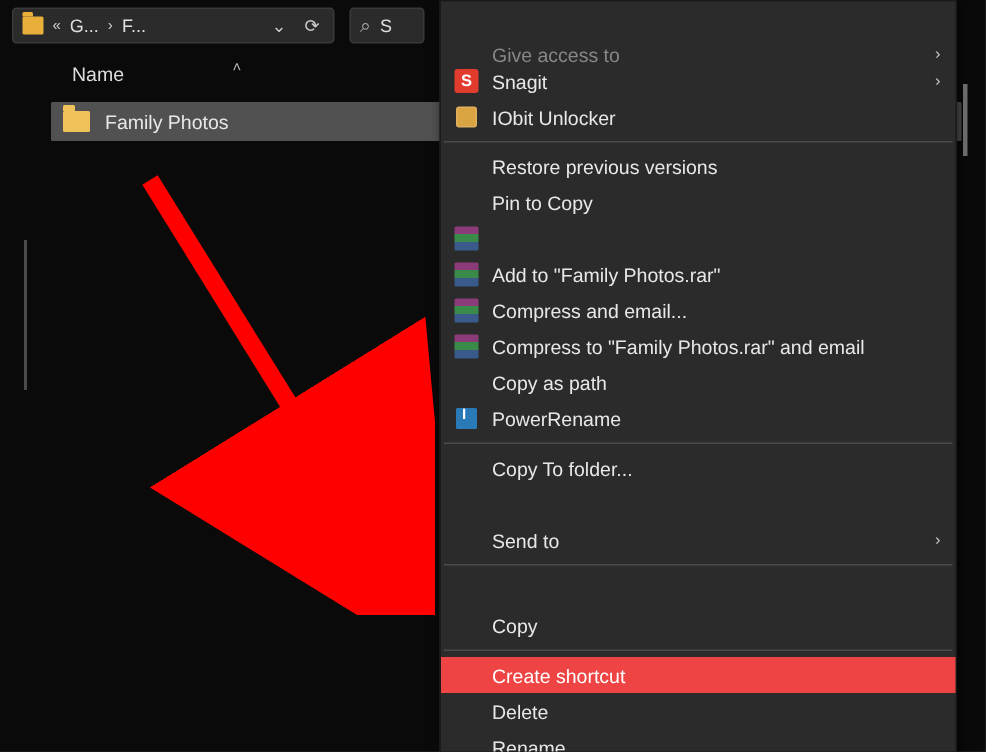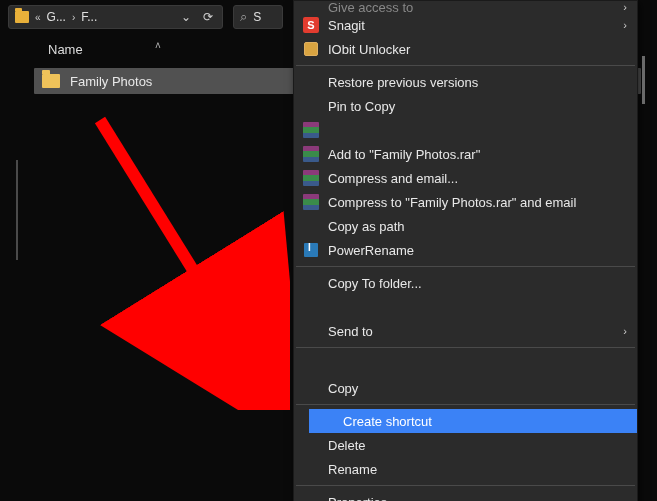--- a/index.html
+++ b/index.html
@@ -100,22 +100,22 @@
     }
     .menu-item {
       display: flex;
       align-items: center;
       height: 24px;
       padding: 0 10px 0 6px;
       color: #e8e8e8;
       font-size: 13px;
       position: relative;
     }
-    .menu-item.trunc { height: 12px; overflow: hidden; color: #888;}
-    .menu-item.highlighted { background: #3b82f6; color: #fff; margin-left: 15px; }
+    .menu-item.trunc { height: 12px; overflow: hidden; color: #888; margin-top: 29px;}
+    .menu-item.highlighted { background: #ef4444; color: #fff; }
     .menu-icon-slot {
       width: 22px;
       height: 18px;
       display: flex;
       align-items: center;
       justify-content: center;
       margin-right: 6px;
       flex-shrink: 0;
     }
     .menu-label { flex: 1; }

